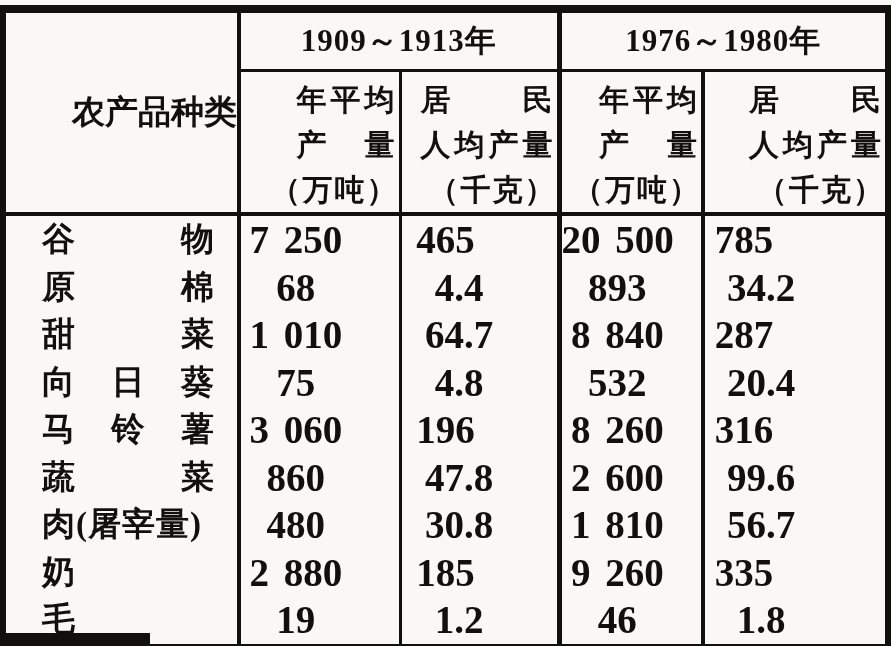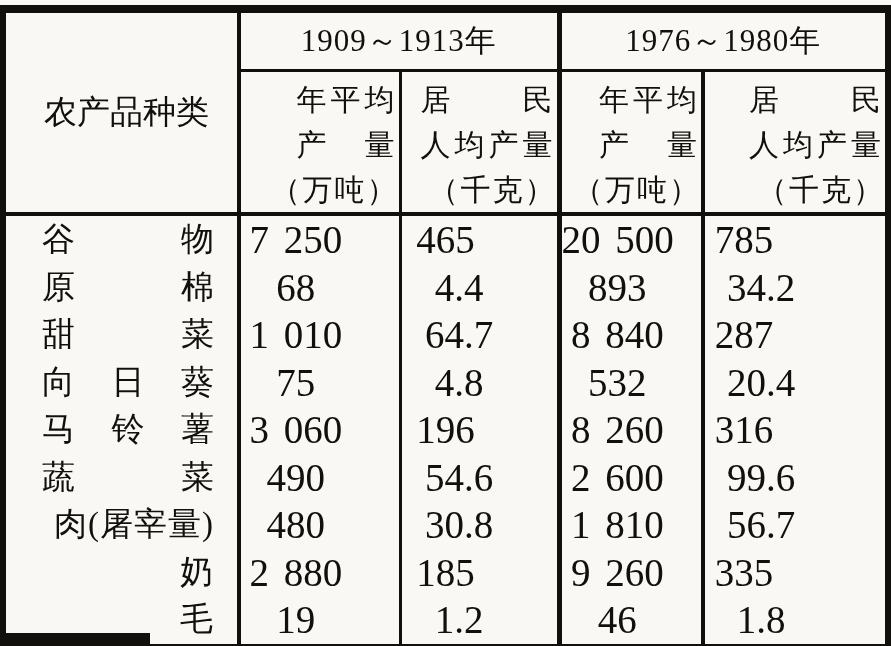--- a/index.html
+++ b/index.html
@@ -16,52 +16,52 @@
     overflow:hidden;
   }
   .frame{
     position:absolute;left:0;top:5px;width:891px;
     box-sizing:border-box;
     border:6px solid var(--ink);
     border-top-width:8px;
     border-bottom-width:8px;
   }
   table{border-collapse:collapse;table-layout:fixed;width:100%;}
-  th,td{padding:0;font-weight:400;}
+  th,td{padding:0;font-weight:700;}
   
   .br3{border-right:3px solid var(--ink);}
   .br4{border-right:4px solid var(--ink);}
   .br5{border-right:5px solid var(--ink);}
   
   .th-year{
     height:56px;
     font-size:31px;letter-spacing:1px;
     text-align:center;vertical-align:middle;
     border-bottom:3px solid var(--ink);
     white-space:nowrap;
   }
   .th-product{
     vertical-align:middle;text-align:left;
     border-bottom:4px solid var(--ink);
   }
-  .prodlabel{padding-left:38px;font-size:33px;white-space:nowrap;}
+  .prodlabel{padding-left:38px;font-size:33px;white-space:nowrap;text-align:right;}
   
   .th-sub{
     height:126px;vertical-align:top;text-align:right;
     border-bottom:4px solid var(--ink);
     font-size:30px;
   }
   .sub{padding:5px 0 0 10px;line-height:45px;letter-spacing:4px;}
   .sub .line{display:block;white-space:nowrap;}
   .sub .paren{margin-left:-6px;letter-spacing:2px;}
   
   tbody td{height:47.5px;vertical-align:middle;}
   .labelbox{margin-left:36px;width:172px;font-size:33px;line-height:1;}
   .labelbox.spread{display:flex;justify-content:space-between;}
-  .labelbox.center{text-align:right;letter-spacing:1px;white-space:nowrap;}
+  .labelbox.center{text-align:left;letter-spacing:1px;white-space:nowrap;}
   .num{
     text-align:center;font-size:39px;line-height:1;
     word-spacing:5px;white-space:nowrap;
   }
   .c0{padding-right:48px;}
   .c1{padding-right:40px;}
   .c2{padding-right:28px;}
   .c3{padding-right:68px;}
   .sp{display:inline-block;visibility:hidden;}
   .sp1{width:27px;}
@@ -184,22 +184,22 @@
             <td class="num c2 br4"><span>8 260</span></td>
             <td class="num c3"><span>316</span><i class="sp sp3"></i></td>
           </tr>
           <tr>
             <td class="lab br4">
               <div class="labelbox spread">
                 <span>蔬</span>
                 <span>菜</span>
               </div>
             </td>
-            <td class="num c0 br3"><span>490</span></td>
-            <td class="num c1 br5"><span>54.6</span></td>
+            <td class="num c0 br3"><span>860</span></td>
+            <td class="num c1 br5"><span>47.8</span></td>
             <td class="num c2 br4"><span>2 600</span></td>
             <td class="num c3"><span>99.6</span></td>
           </tr>
           <tr>
             <td class="lab br4">
               <div class="labelbox center">肉(屠宰量)</div>
             </td>
             <td class="num c0 br3"><span>480</span></td>
             <td class="num c1 br5"><span>30.8</span></td>
             <td class="num c2 br4"><span>1 810</span></td>

